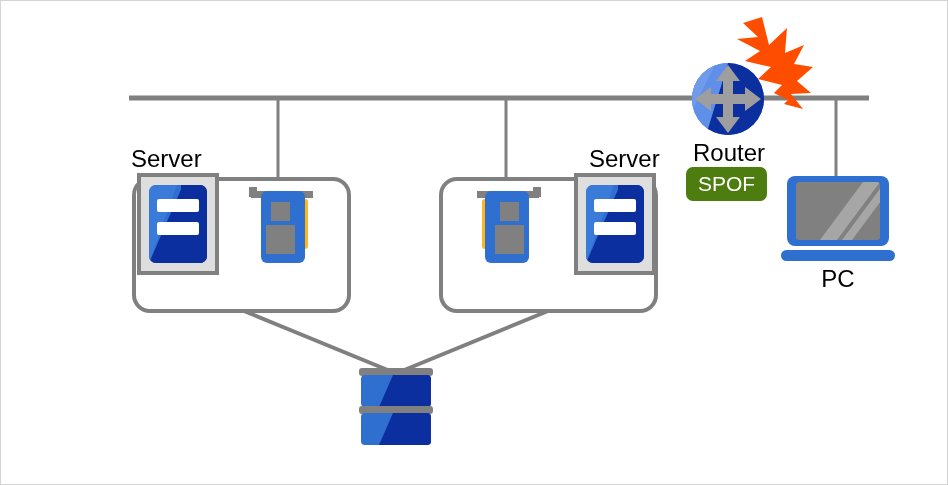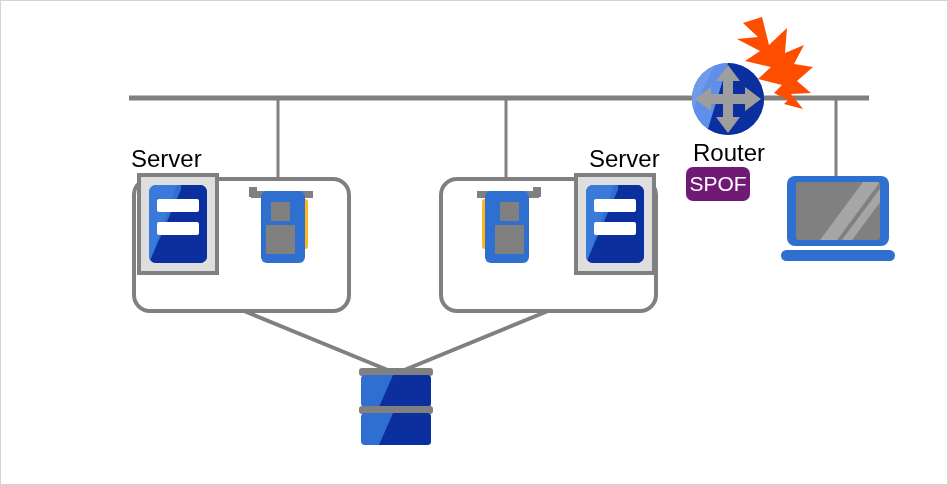--- a/index.html
+++ b/index.html
@@ -210,17 +210,18 @@
 
   </svg>
 
   <div class="label" style="left:130px; top:146px;">Server</div>
 
 
   <div class="label" style="left:588px; top:146px;">Server</div>
 
   <div class="label label-center" style="left:682px; top:140px; width:92px;">Router</div>
 
-  <div class="badge" style="left:685px; top:166px; width:64px; height:34px; background:#701a75;">SPOF</div>
-
+  <div class="badge" style="left:685px; top:166px; width:81px; height:34px; background:#4d7c0f;">SPOF</div>
+
+  <div class="label label-center" style="left:790px; top:266px; width:94px;">PC</div>
 
 
 </div>
 
 </body></html>

